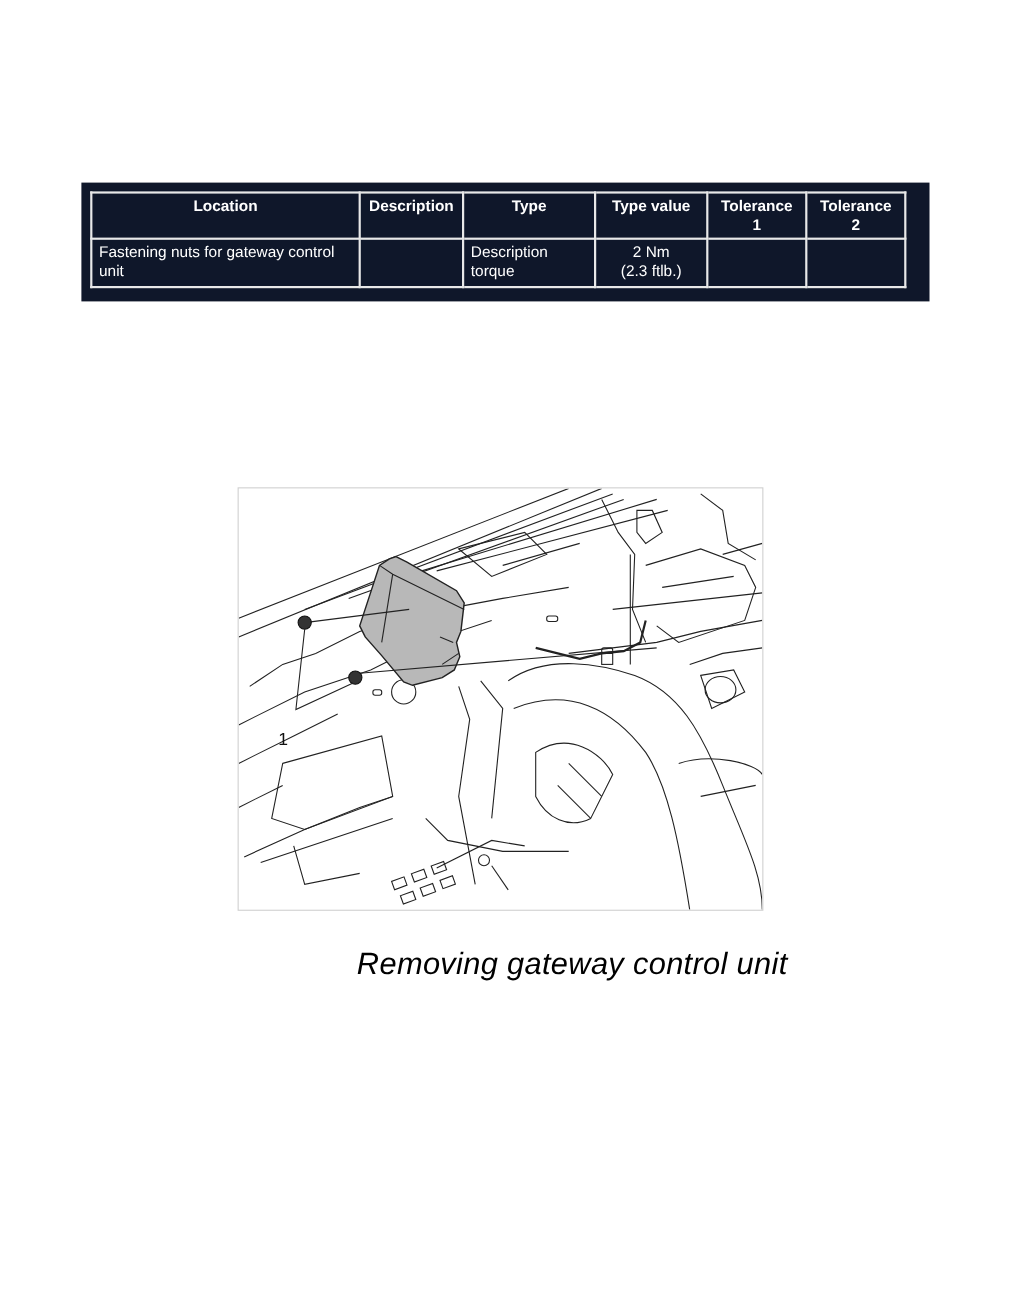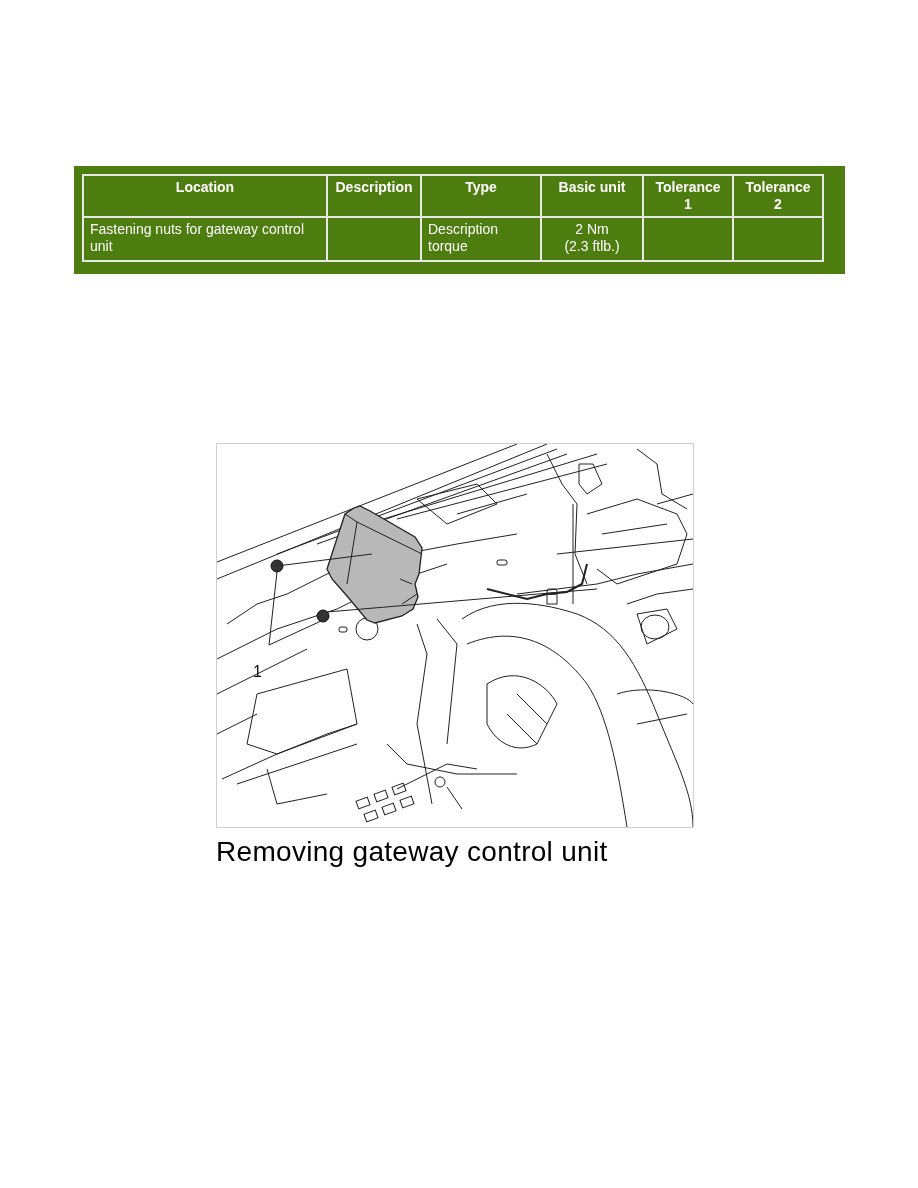--- a/index.html
+++ b/index.html
@@ -1,43 +1,43 @@
 <!DOCTYPE html>
 <html><head>
 <meta charset="utf-8">
 <style>
   html, body { margin: 0; padding: 0; background: #ffffff; }
   body { width: 918px; height: 1188px; position: relative; overflow: hidden;
          font-family: "Liberation Sans", sans-serif; }
-  .spec-frame { position: absolute; left: 74px; top: 166px; width: 771px; height: 108px; background: #4d7c0f; }
+  .spec-frame { position: absolute; left: 74px; top: 166px; width: 771px; height: 108px; background: #0f172a; }
   table.spec { position: absolute; left: 8px; top: 8px; border-collapse: collapse; color: #fff;
                font-size: 14px; line-height: 17px; }
   table.spec th, table.spec td { border: 2px solid #e8e8e8; padding: 3px 6px; vertical-align: top; }
   table.spec th { font-weight: bold; text-align: center; height: 34px; }
   table.spec td { height: 36px; }
   .c-loc { width: 230px; } .c-desc { width: 80px; } .c-type { width: 106px; }
   .c-basic { width: 88px; } .c-t1 { width: 76px; } .c-t2 { width: 76px; }
   td.num { text-align: center; }
   .figure { position: absolute; left: 216px; top: 443px; width: 476px; height: 383px;
             border: 1px solid #d0d0d0; background: #fff; overflow: hidden; }
   .figure svg { display: block; }
-  .caption { position: absolute; left: 216px; top: 836px; width: 500px; text-align: left;
-             font-size: 28px; color: #000; letter-spacing: 0.3px; }
+  .caption { position: absolute; left: 216px; top: 860px; width: 500px; text-align: right;
+             font-style: italic; font-size: 28px; color: #000; letter-spacing: 0.3px; }
 </style>
 </head>
 <body>
 
 <div class="spec-frame">
   <table class="spec">
     <thead>
       <tr>
         <th class="c-loc"><span>Location</span></th>
         <th class="c-desc"><span>Description</span></th>
         <th class="c-type"><span>Type</span></th>
-        <th class="c-basic"><span>Basic unit</span></th>
+        <th class="c-basic"><span>Type value</span></th>
         <th class="c-t1"><span>Tolerance</span><br><span>1</span></th>
         <th class="c-t2"><span>Tolerance</span><br><span>2</span></th>
       </tr>
     </thead>
     <tbody>
       <tr>
         <td>Fastening nuts for gateway control unit</td>
         <td></td>
         <td>Description torque</td>
         <td class="num"><span>2 Nm</span><br><span>(2.3 ftlb.)</span></td>

